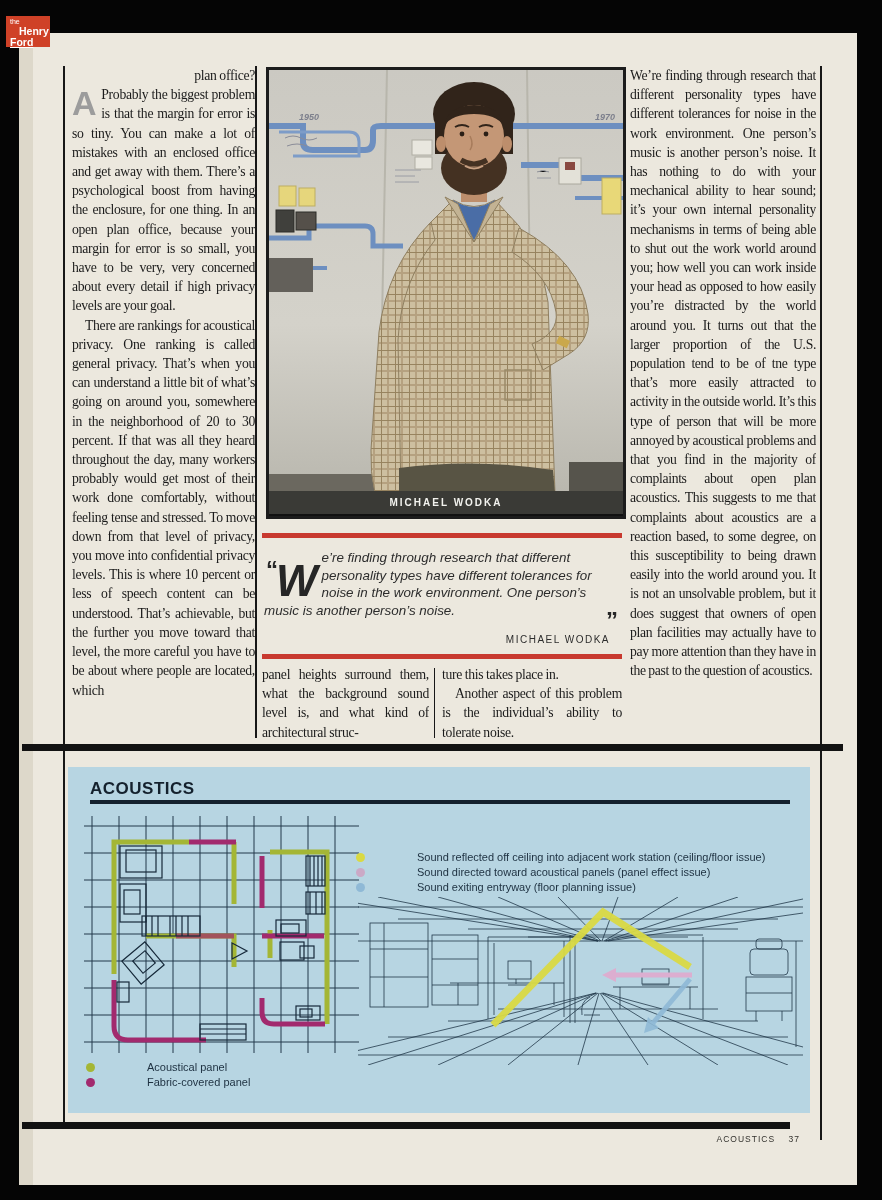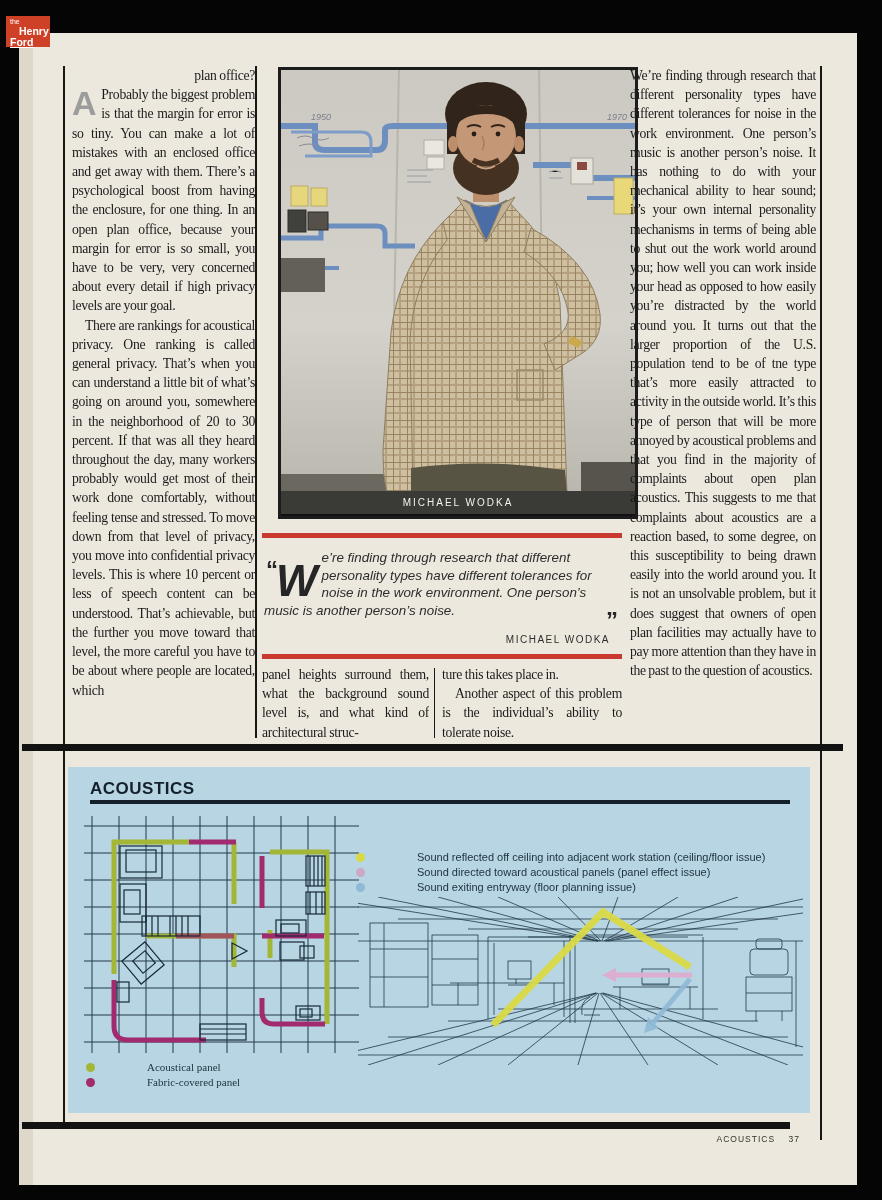--- a/index.html
+++ b/index.html
@@ -14,22 +14,22 @@
   .logo .l2{font-size:10.5px;font-weight:bold;display:block;margin-top:0px;text-decoration:underline;}
   .vrule{position:absolute;width:2px;background:#171717;}
   .hbar{position:absolute;height:7px;background:#121212;}
   .bodycol{position:absolute;font-size:13.7px;line-height:19.2px;text-align:justify;
            letter-spacing:-0.3px;word-spacing:-0.4px;overflow:hidden;}
   .lead{ text-align:right;}
   .dropcap{float:left;font-family:"Liberation Sans",sans-serif;font-weight:bold;font-size:34px;
            line-height:30px;color:#9c9c9c;margin:3px 5px 0 0;}
   .indent{text-indent:13px;}
   
-  .photo{position:absolute;left:278px;top:67px;width:360px;height:452px;background:#111;
-         border:3px solid #1c1c1c;box-sizing:border-box;}
+  .photo{position:absolute;left:266px;top:67px;width:360px;height:452px;background:#111;
+         border:3px solid #1c1c1c;box-sizing:border-box;font-weight:bold;}
   .photo svg{display:block;}
   .photo-caption{position:absolute;left:0;bottom:2px;width:100%;height:23px;background:#3a3a36;
          color:#f2f2ee;font-family:"Liberation Sans",sans-serif;font-size:10px;letter-spacing:2px;
          text-align:center;line-height:23px;}
   
   .pullquote{position:absolute;left:262px;top:533px;width:360px;height:126px;}
   .pq-bar{position:absolute;left:0;width:100%;height:5px;background:#c8392f;}
   .pq-body{position:absolute;left:2px;top:16px;width:352px;font-family:"Liberation Sans",sans-serif;
            font-style:italic;font-size:13.4px;line-height:17.6px;color:#2c2c2c;text-align:left;}
   .pq-open{font-style:normal;font-weight:bold;font-size:24px;vertical-align:18px;letter-spacing:-2px;}
@@ -312,21 +312,21 @@
       <g>
         <line x1="334" y1="78" x2="258" y2="78" stroke="#dcaed0" stroke-width="5"></line>
         <path d="M258,71 L244,78 L258,85 Z" fill="#dcaed0"></path>
       </g>
       <g>
         <line x1="332" y1="82" x2="295" y2="126" stroke="#8fb9d6" stroke-width="5" opacity="0.9"></line>
         <path d="M301,131 L286,136 L290,120 Z" fill="#8fb9d6" opacity="0.9"></path>
       </g>
     </svg>
 
-    <div class="legend" style="left:18px;top:294px;width:240px;font-family:Liberation Serif, serif;">
+    <div class="legend" style="left:18px;top:294px;width:240px;">
       <div class="row">
         <span class="dot" style="background: rgb(164, 182, 53);"></span>
         <span>Acoustical panel</span>
       </div>
       <div class="row">
         <span class="dot" style="background: rgb(162, 42, 110);"></span>
         <span>Fabric-covered panel</span>
       </div>
     </div>
   </div>

